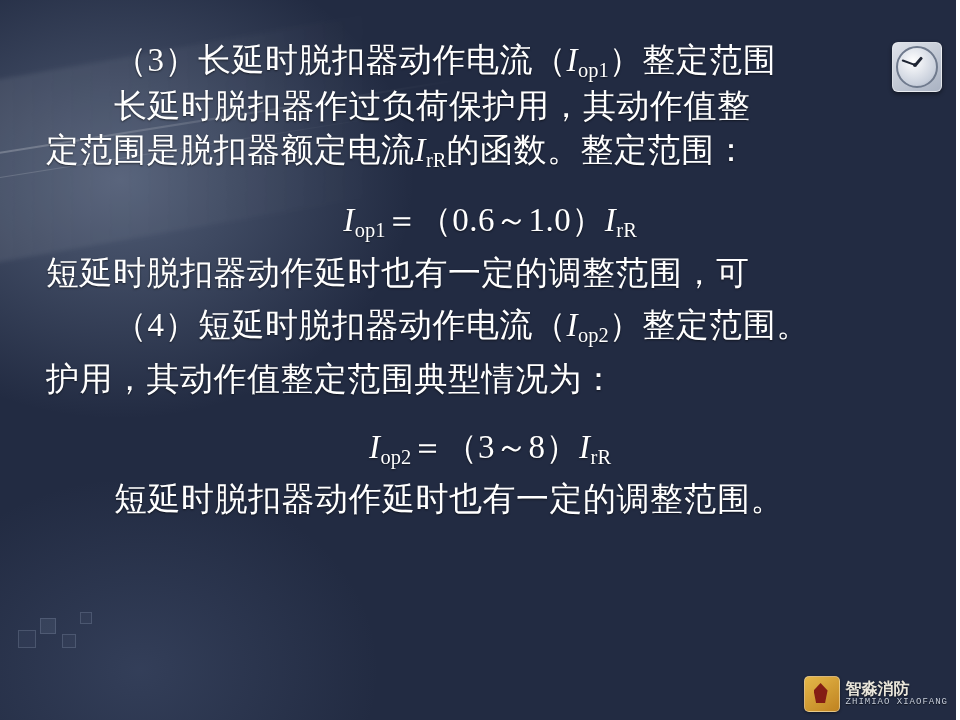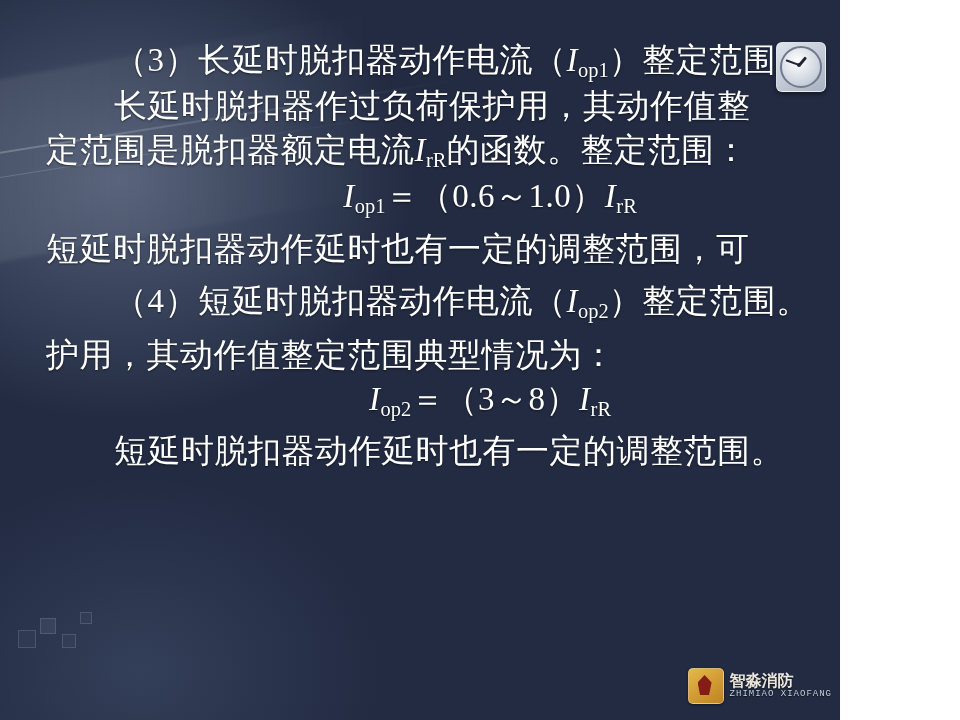--- a/index.html
+++ b/index.html
@@ -8,21 +8,21 @@
   }
   body {
     width: 960px;
     height: 720px;
     overflow: hidden;
     font-family: "Liberation Serif", "DejaVu Serif", serif;
   }
 
   .slide {
     position: relative;
-    width: 840px;
+    width: 956px;
     height: 720px;
     background:
       radial-gradient(ellipse 900px 500px at 18% 30%, rgba(120,140,175,0.45) 0%, rgba(60,72,100,0.18) 45%, rgba(0,0,0,0) 72%),
       linear-gradient(160deg, #5d6b8c 0%, #3e4a69 22%, #2b3category 40%, #222b42 55%, #1b2236 75%, #161c2d 100%);
     background-color: #222b42;
     overflow: hidden;
   }
 
   
   .band-1, .band-2, .band-3 {
@@ -91,21 +91,21 @@
     line-height: 1.34;
     letter-spacing: 0.5px;
     text-shadow: 0 1px 2px rgba(0,0,0,0.55);
   }
   .line {
     white-space: nowrap;
   }
   .indent-1 { text-indent: 68px; }
   .center-eq {
     text-align: center;
-    margin: 0 0 6px 0;
+    margin: 24px 0 6px 0;
     padding-left: 20px;
   }
   .gap-sm { height: 8px; }
 
   .ital {
     font-style: italic;
     font-family: "Liberation Serif", "DejaVu Serif", serif;
   }
   .sub {
     font-size: 0.62em;
@@ -160,21 +160,21 @@
     width: 4px; height: 4px;
     border-radius: 50%;
     background: #1f2533;
     left: 15px; top: 15px;
   }
 
   
   .watermark {
     position: absolute;
     right: 8px;
-    bottom: 16px;
+    bottom: 8px;
     display: flex;
     align-items: center;
     gap: 6px;
     opacity: 0.95;
   }
   .wm-badge {
     width: 34px; height: 34px;
     border-radius: 5px;
     background: linear-gradient(145deg, #f0c04a, #c8881f);
     border: 1px solid rgba(255,255,255,0.4);

